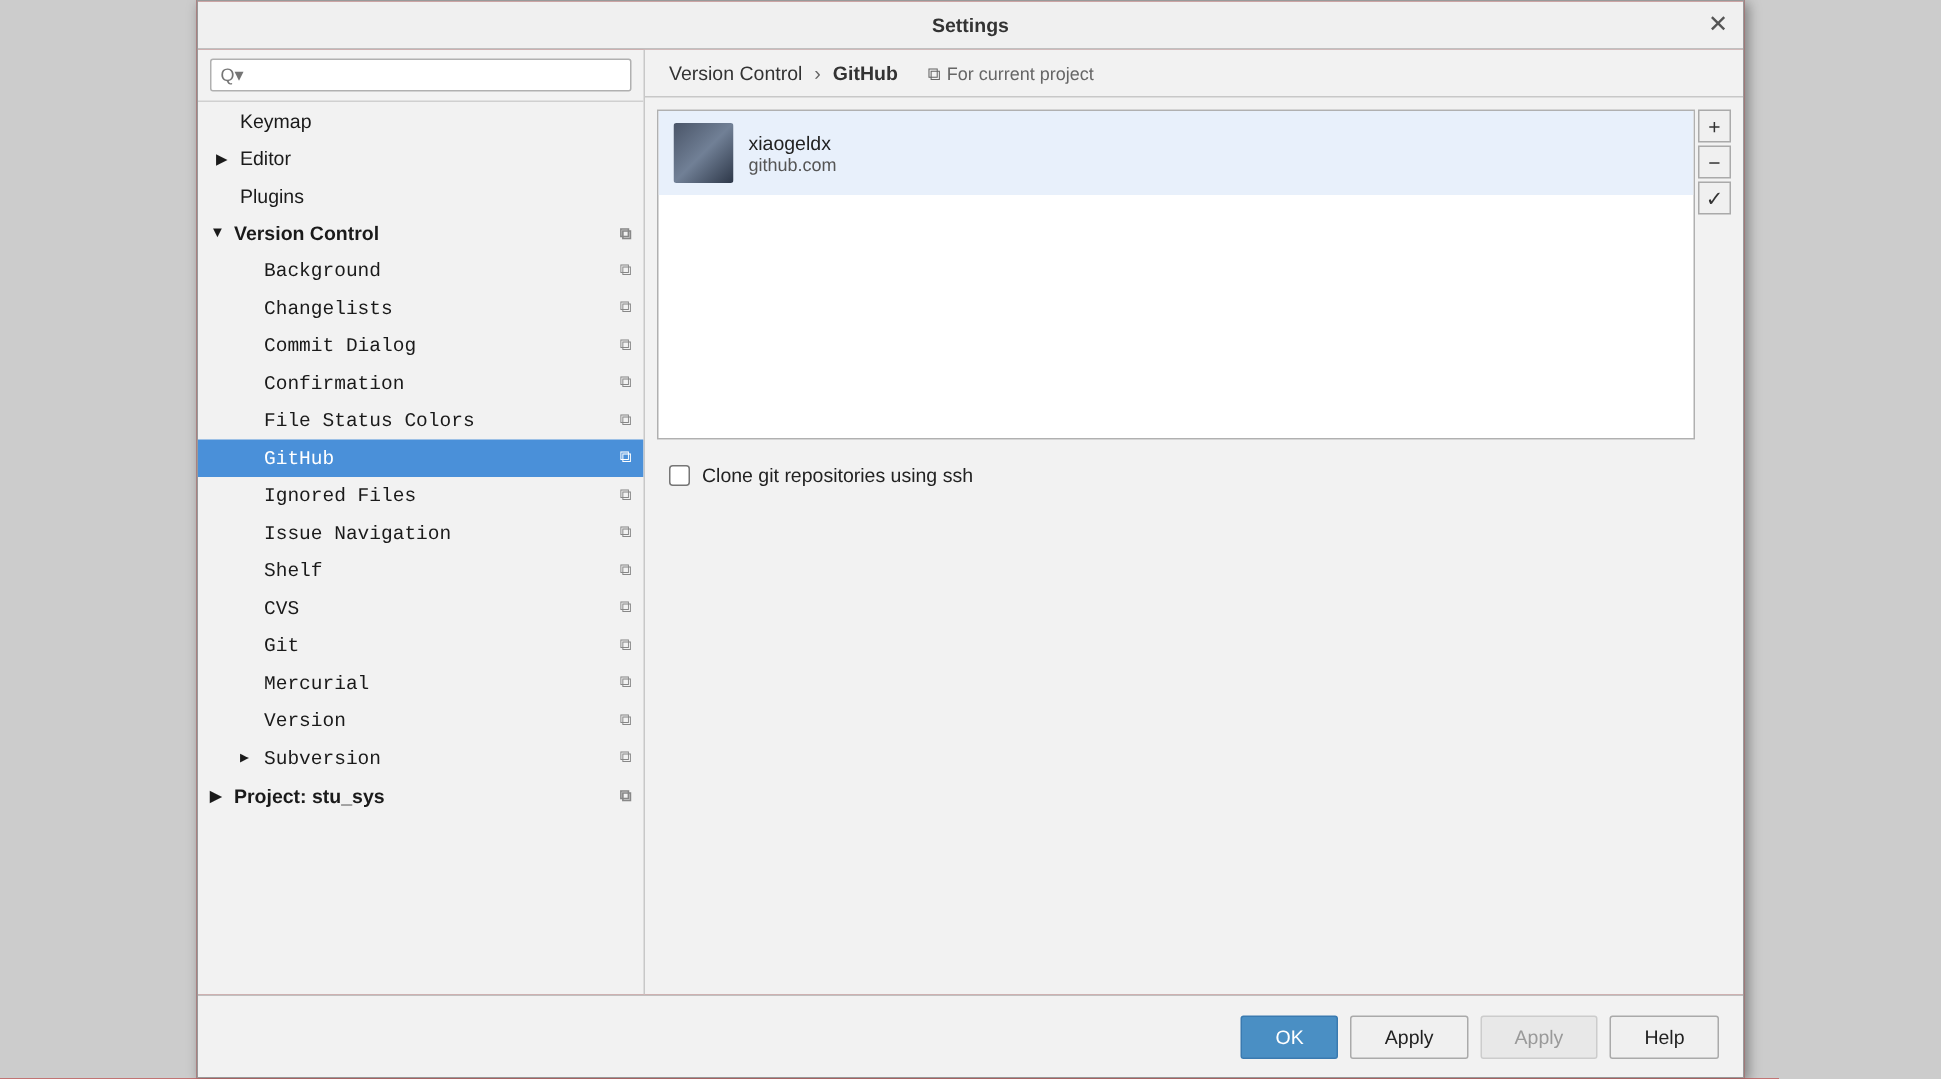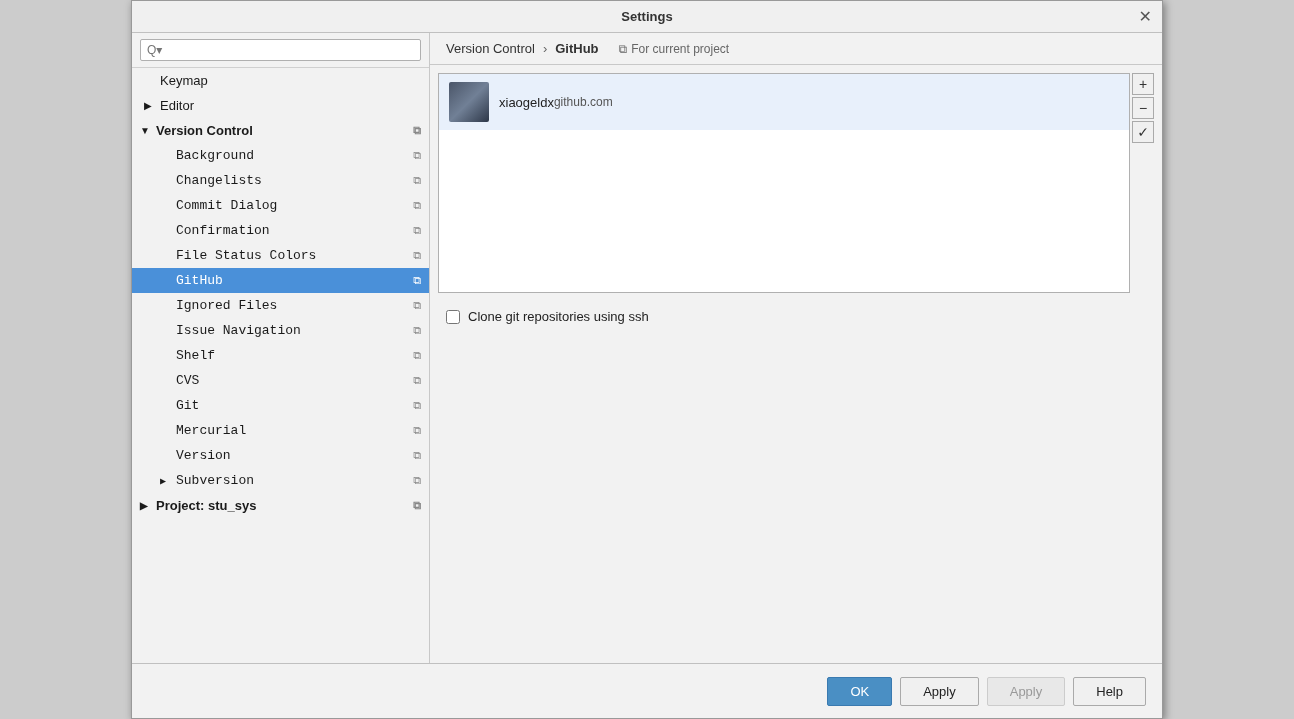--- a/index.html
+++ b/index.html
@@ -159,21 +159,21 @@
     .avatar-inner {
       width: 100%;
       height: 100%;
       background: linear-gradient(135deg, #4a5568, #718096, #2d3748);
       display: flex;
       align-items: center;
       justify-content: center;
       color: #fff;
       font-size: 10px;
     }
-    .account-details { display: flex; flex-direction: row; }
+    .account-details { display: flex; flex-direction: column; }
     .account-name { font-weight: 500; color: #222; }
     .account-domain { color: #555; font-size: 12px; }
     .account-list-box {
       flex: 1;
       border: 1px solid #b0b0b0;
       background: #fff;
       height: 220px;
       overflow-y: auto;
     }
     .side-actions {
@@ -278,20 +278,24 @@
         <input class="search-input" type="text" placeholder="Q▾" style="">
       </div>
 
       <div class="nav-item">
         <span class="expand-arrow"></span>
         <span class="label">Keymap</span>
       </div>
       <div class="nav-item">
         <span class="expand-arrow">▶</span>
         <span class="label">Editor</span>
+      </div>
+      <div class="nav-item">
+        <span class="expand-arrow"></span>
+        <span class="label">Plugins</span>
       </div>
       <div class="nav-item group-header">
         <span class="expand-arrow">▼</span>
         <span class="label">Version Control</span>
         <span class="copy-icon">⧉</span>
       </div>
       <div class="nav-item child">
         <span class="expand-arrow"></span>
         <span class="label">Background</span>
         <span class="copy-icon">⧉</span>

